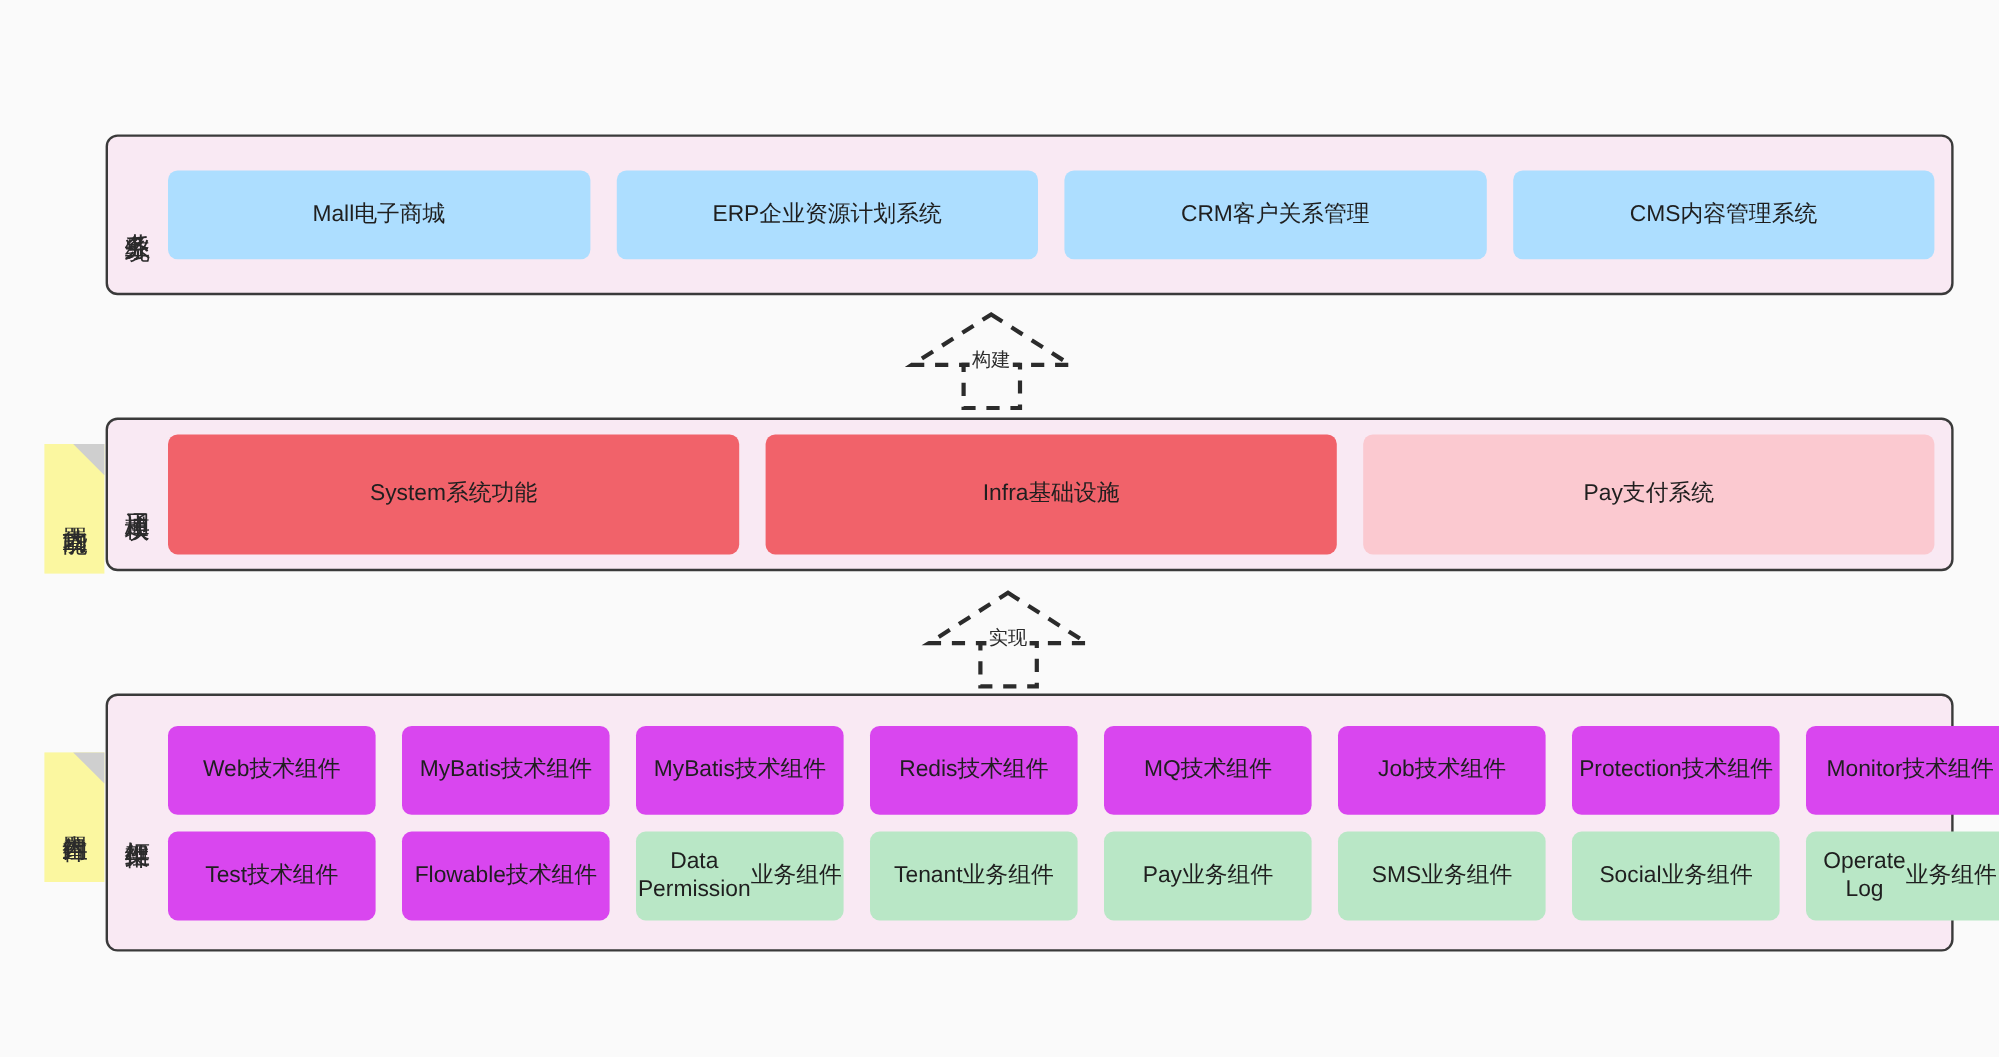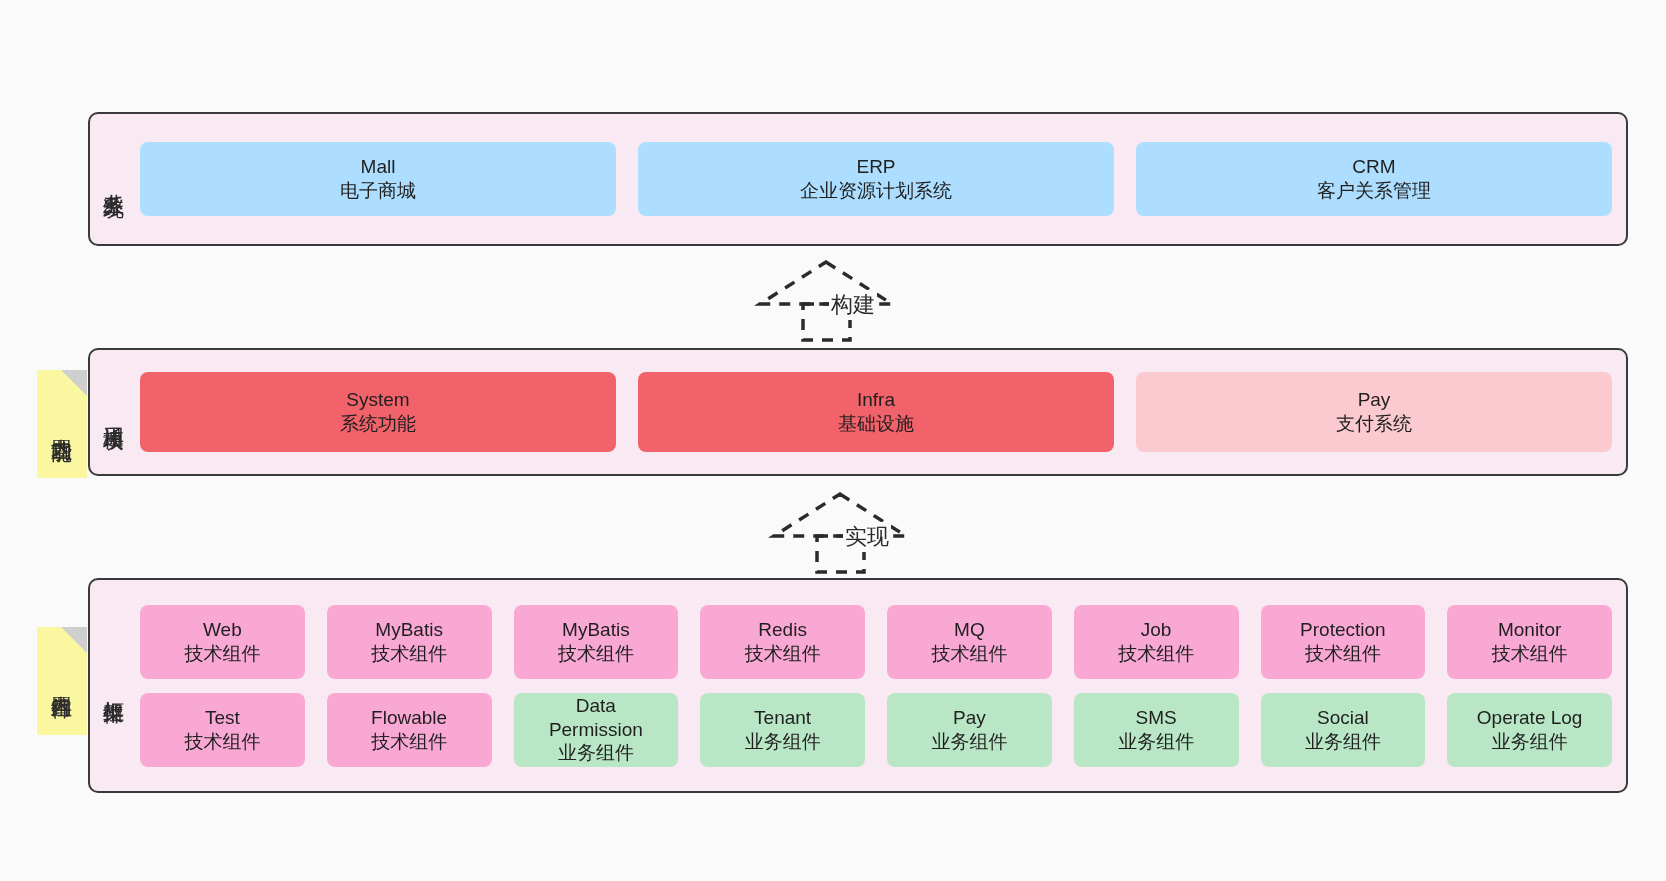--- a/index.html
+++ b/index.html
@@ -59,42 +59,42 @@
     display: flex;
     gap: 22px;
     justify-content: space-between;
   }
 
   
   .node {
     flex: 1 1 0;
     border-radius: 8px;
     display: flex;
-    flex-direction: column;
+    flex-direction: row;
     align-items: center;
     justify-content: center;
     text-align: center;
     font-size: 19px;
     line-height: 1.26;
     color: #1f1f1f;
     box-sizing: border-box;
     padding: 4px 20px;
     min-width: 0;
   }
   .node .n-name { white-space: normal; }
   .node .n-sub  { white-space: nowrap; }
 
   .h-biz   { height: 74px; }
-  .h-mod   { height: 80px; }
+  .h-mod   { height: 100px; }
   .h-fw    { height: 74px; }
 
   .c-blue        { background: #addeff; }
   .c-red         { background: #f1626a; }
   .c-pink        { background: #fbc9d0; }
-  .c-green       { background: #f9a8d4; }
+  .c-green       { background: #d946ef; }
   .c-lightgreen  { background: #b9e7c6; }
 
   
   .sticky {
     position: absolute;
     background: #fbf7a0;
     color: #2b2b2b;
     font-size: 21px;
     line-height: 1.2;
     letter-spacing: 1px;
@@ -114,27 +114,26 @@
     height: 0;
     border-left: 26px solid transparent;
     border-top: 26px solid #cfcfcf;
   }
 
   
   .arrow { position: absolute; }
   .arrow svg { display: block; overflow: visible; }
   .arrow-label {
     position: absolute;
-    font-size: 22px;
+    font-size: 16px;
     color: #2b2b2b;
     background: #fafafa;
     padding: 0 2px;
     white-space: nowrap;
     user-select: none;
-    margin-left: 21px;
   }
 </style>
 </head>
 <body>
 
 <div id="canvas">
 
   <div class="layer" id="layer-business" style="left:88px; top:112px; width:1540px; height:134px;">
     <div class="layer-title">业务系统</div>
     <div class="layer-body">
@@ -143,20 +142,24 @@
             <div class="n-name">Mall</div>
             <div class="n-sub">电子商城</div>
           </div>
           <div class="node h-biz c-blue">
             <div class="n-name">ERP</div>
             <div class="n-sub">企业资源计划系统</div>
           </div>
           <div class="node h-biz c-blue">
             <div class="n-name">CRM</div>
             <div class="n-sub">客户关系管理</div>
+          </div>
+          <div class="node h-biz c-blue">
+            <div class="n-name">CMS</div>
+            <div class="n-sub">内容管理系统</div>
           </div>
         </div>
     </div>
   </div>
 
   <div class="arrow" style="left:756px; top:258px; width:140px; height:84px;">
     <svg width="140" height="84" viewBox="0 0 140 84">
 
       <polygon points="70,4 136,46 4,46" fill="none" stroke="#2b2b2b" stroke-width="3.5" stroke-dasharray="11 9" stroke-linejoin="miter"></polygon>
 

